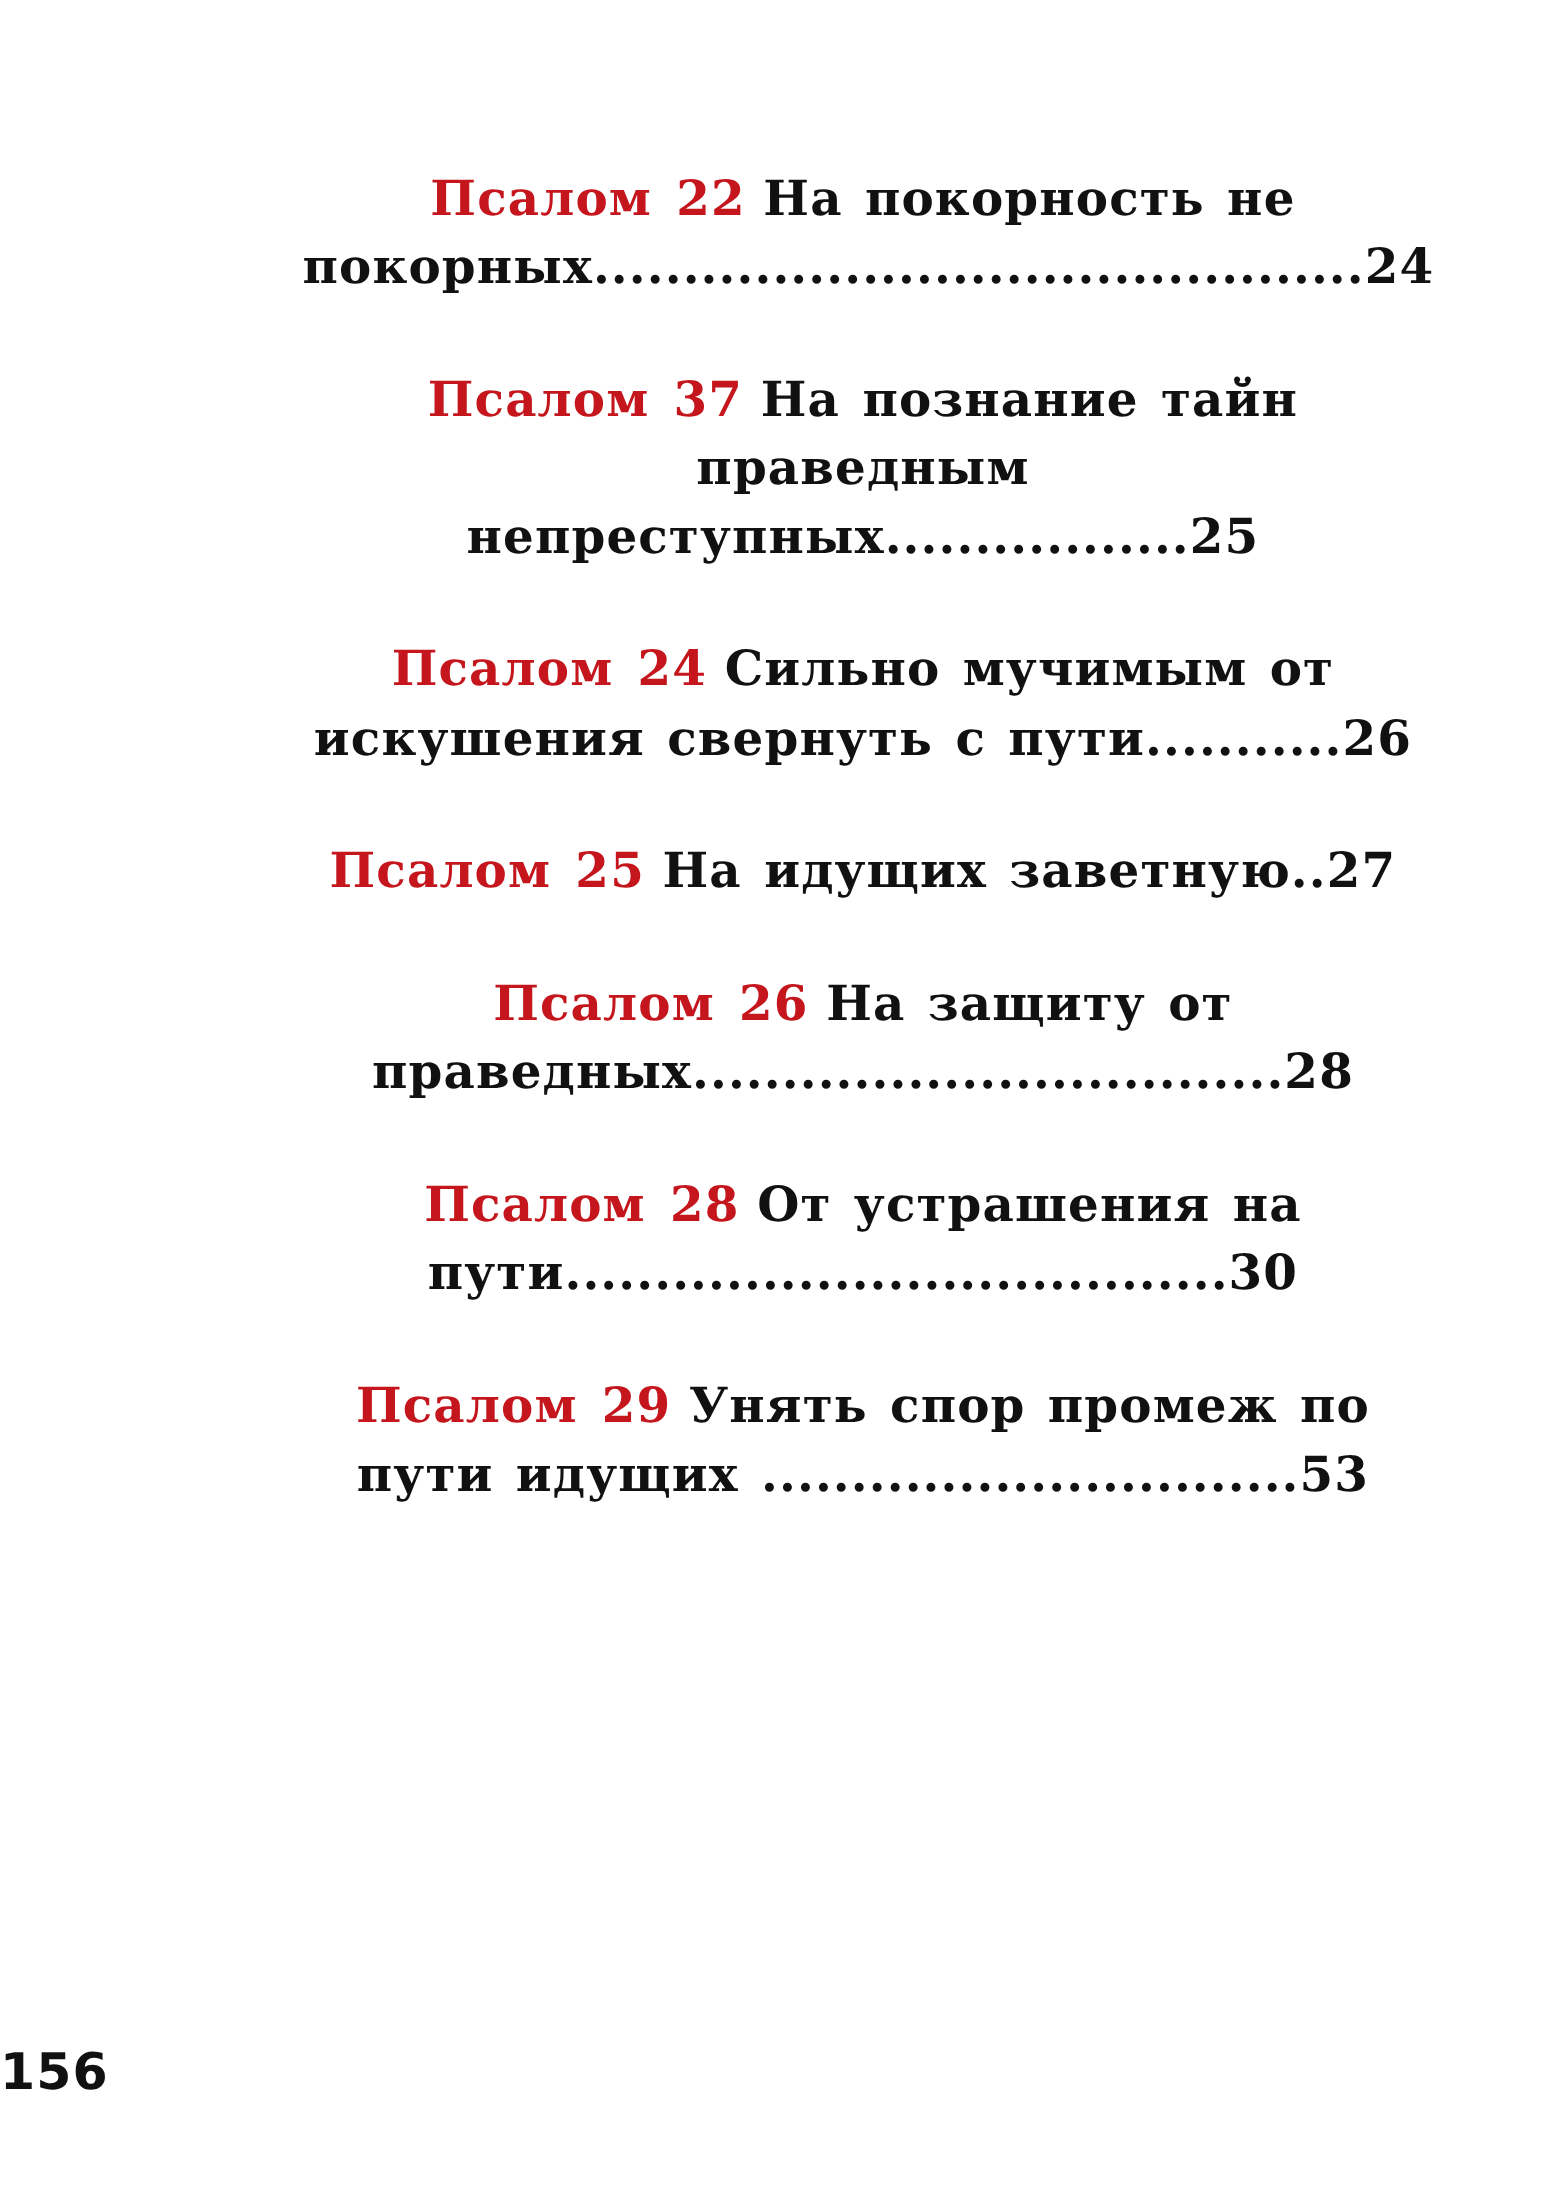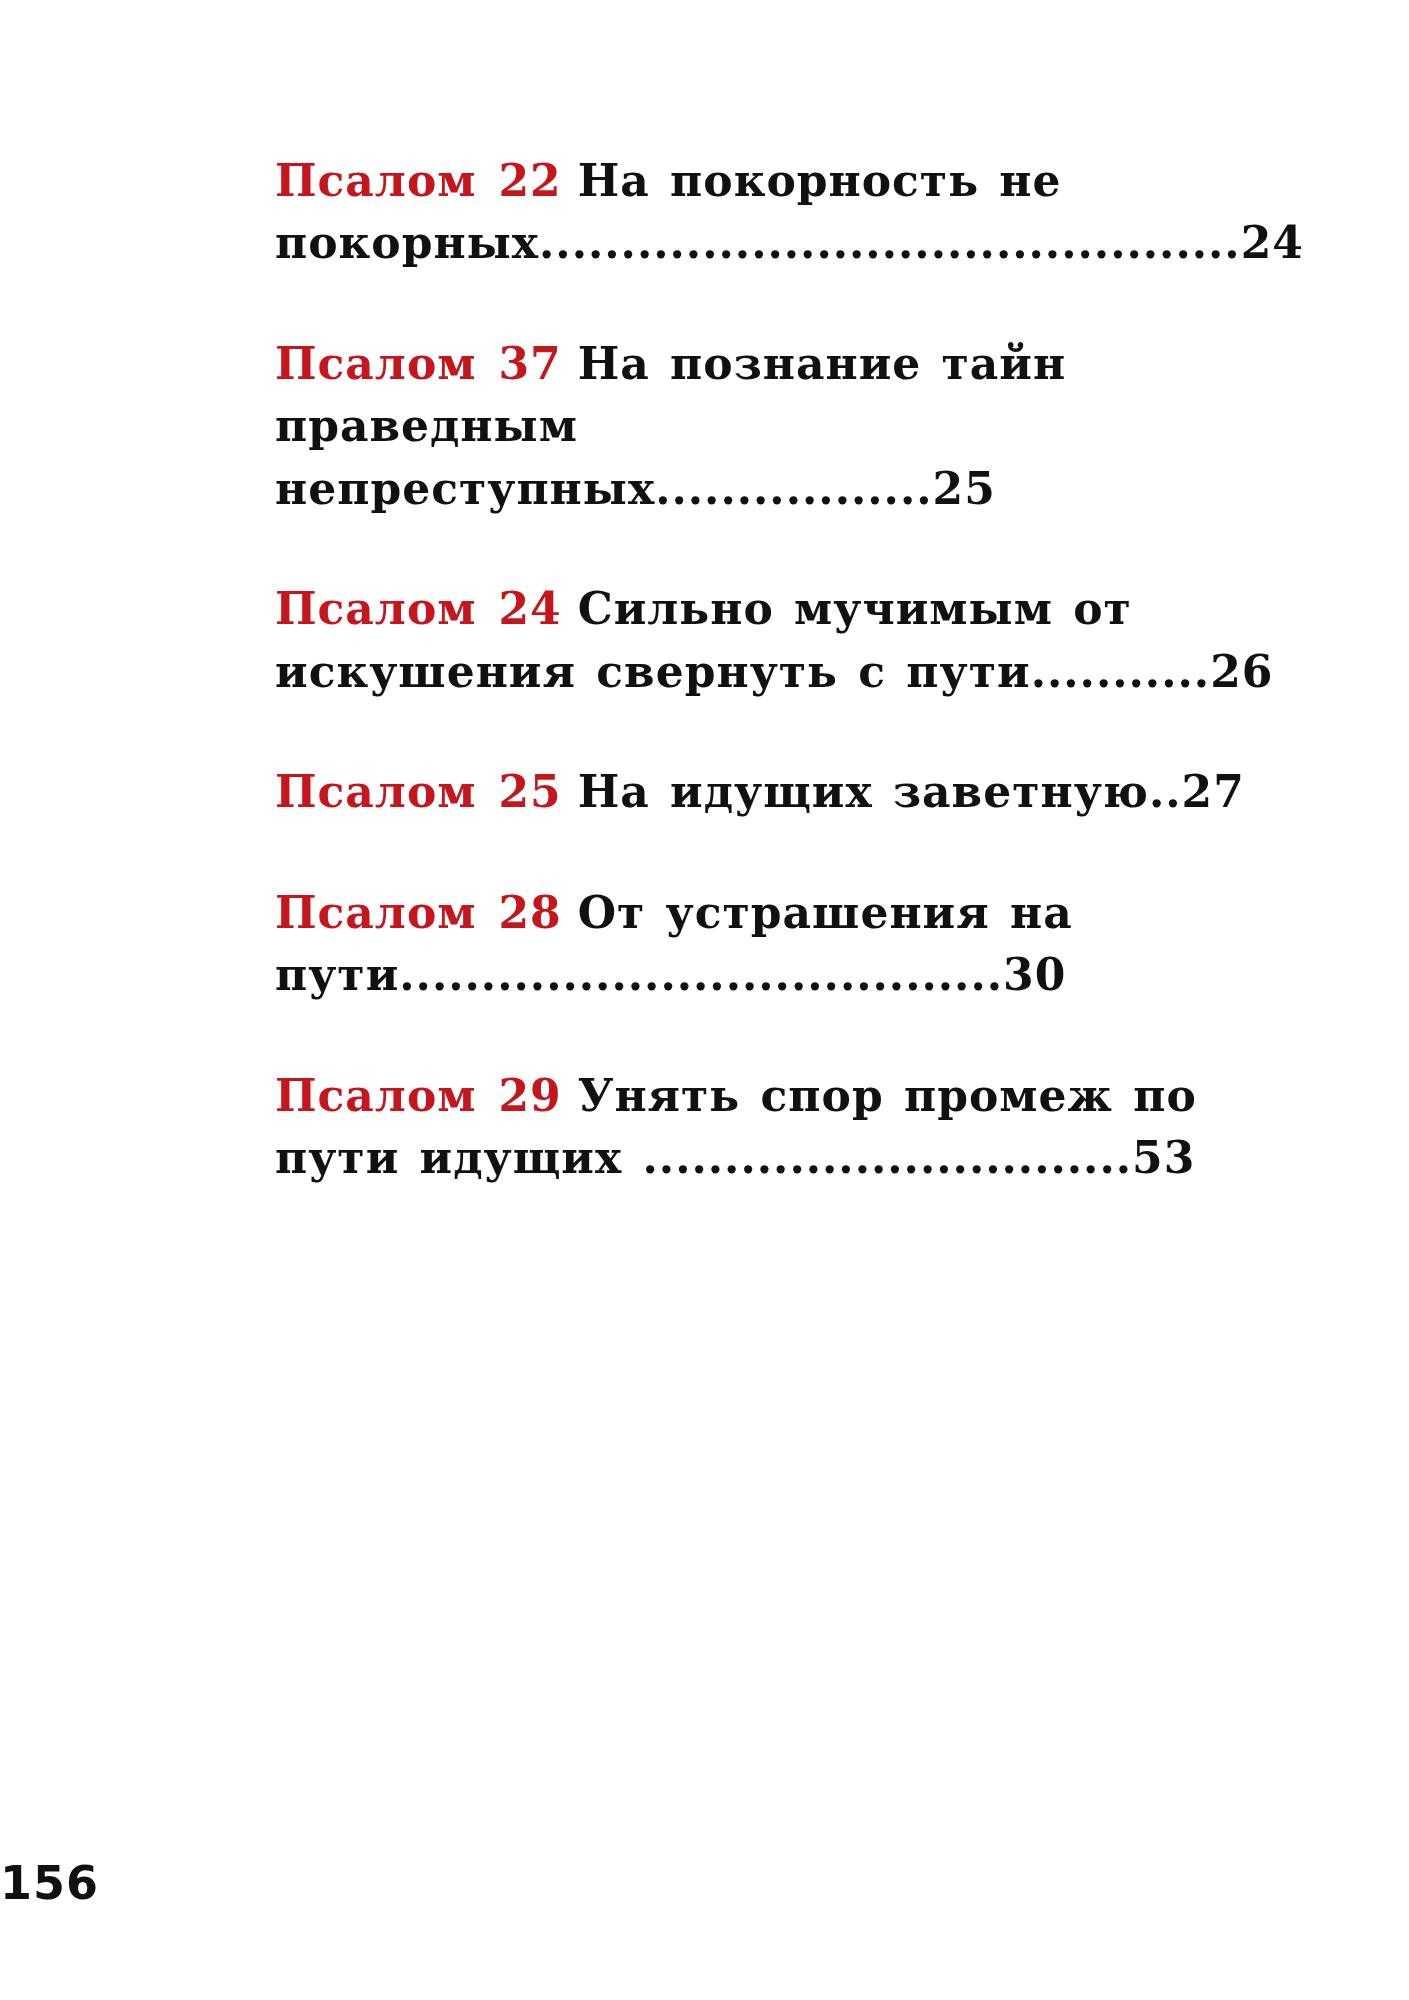--- a/index.html
+++ b/index.html
@@ -31,20 +31,21 @@
     display: block;
     margin: 0 0 58px 0;
     font-size: 0;
     line-height: 1.42;
   }
   .entry-inner {
     display: block;
     font-size: 44px;
     letter-spacing: 0.5px;
     word-spacing: 4px;
+    text-align: center;
   }
   .psalm-word {
     color: #c4161c;
     font-weight: 700;
     font-family: "DejaVu Serif", serif;
     letter-spacing: 1px;
   }
   .psalm-num {
     color: #c4161c;
     font-weight: 700;
@@ -96,20 +97,23 @@
     </div>
 
     <div class="toc-entry">
       <span class="entry-inner"><span class="psalm-word">Псалом</span><span class="psalm-num">24</span><span class="title-text">Сильно мучимым от искушения свернуть с пути</span><span class="leader">...........</span><span class="page-num">26</span></span>
     </div>
 
     <div class="toc-entry">
       <span class="entry-inner"><span class="psalm-word">Псалом</span><span class="psalm-num">25</span><span class="title-text">На идущих заветную</span><span class="leader">..</span><span class="page-num">27</span></span>
     </div>
 
+    <div class="toc-entry">
+      <span class="entry-inner"><span class="psalm-word">Псалом</span><span class="psalm-num">26</span><span class="title-text">На защиту от праведных</span><span class="leader">.................................</span><span class="page-num">28</span></span>
+    </div>
 
 
     <div class="toc-entry">
       <span class="entry-inner"><span class="psalm-word">Псалом</span><span class="psalm-num">28</span><span class="title-text">От устрашения на пути</span><span class="leader">.....................................</span><span class="page-num">30</span></span>
     </div>
 
     <div class="toc-entry">
       <span class="entry-inner"><span class="psalm-word">Псалом</span><span class="psalm-num">29</span><span class="title-text">Унять спор промеж по пути идущих</span><span class="leader"> ..............................</span><span class="page-num">53</span></span>
     </div>
 

